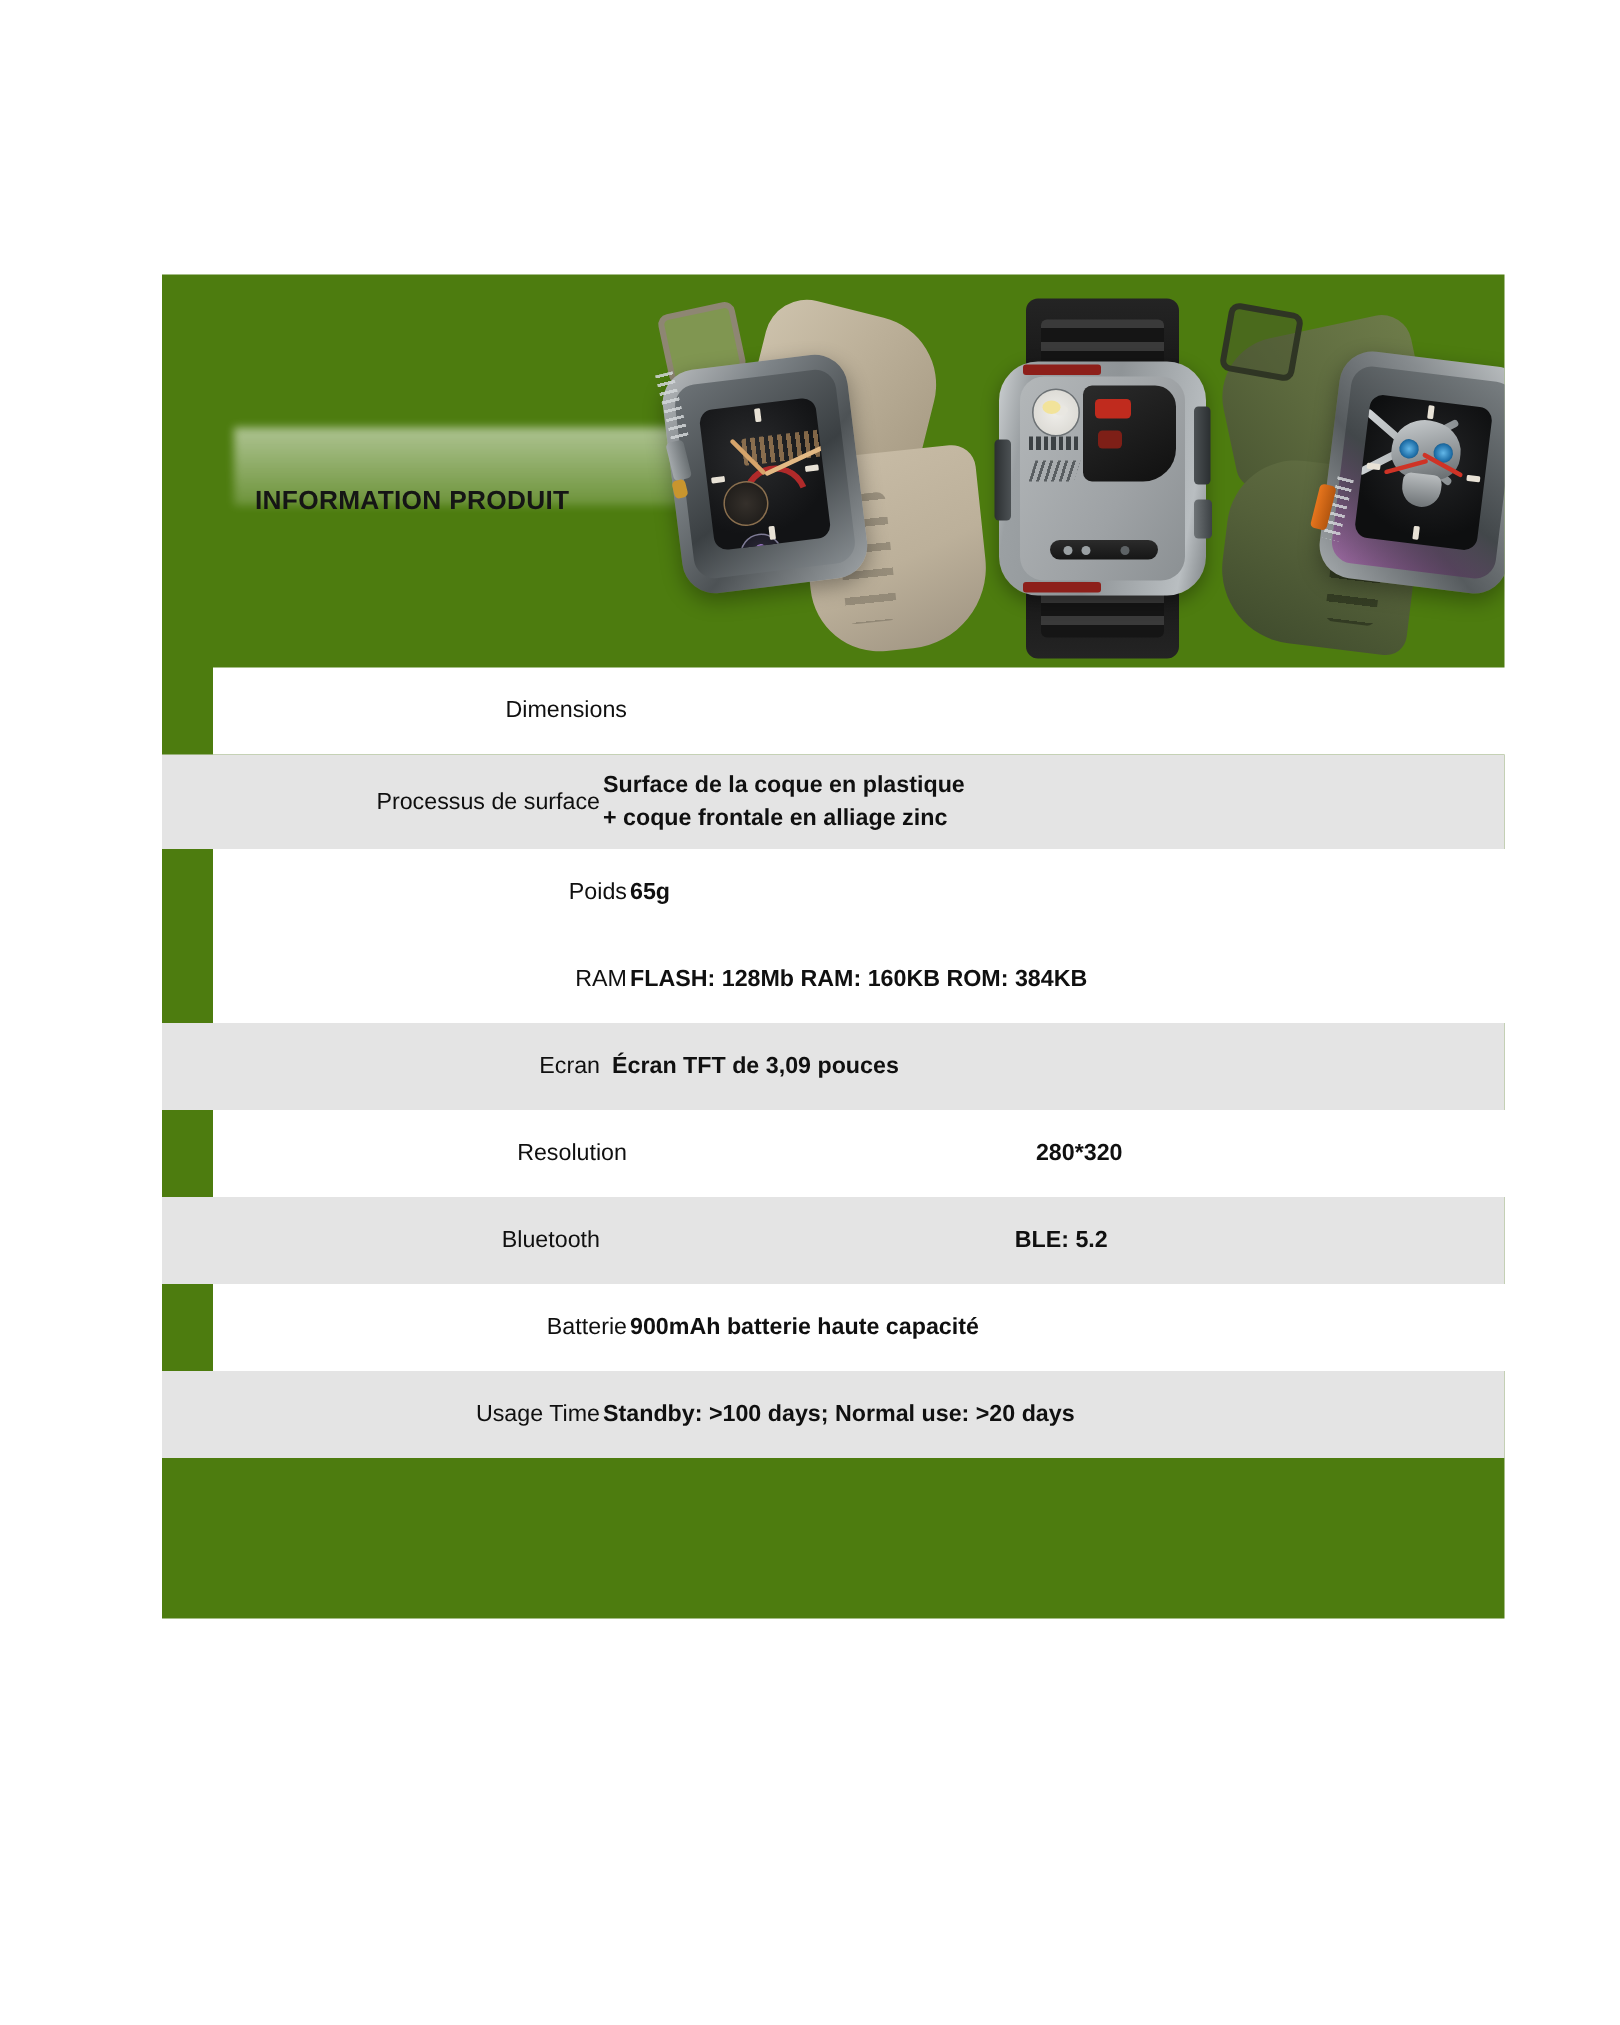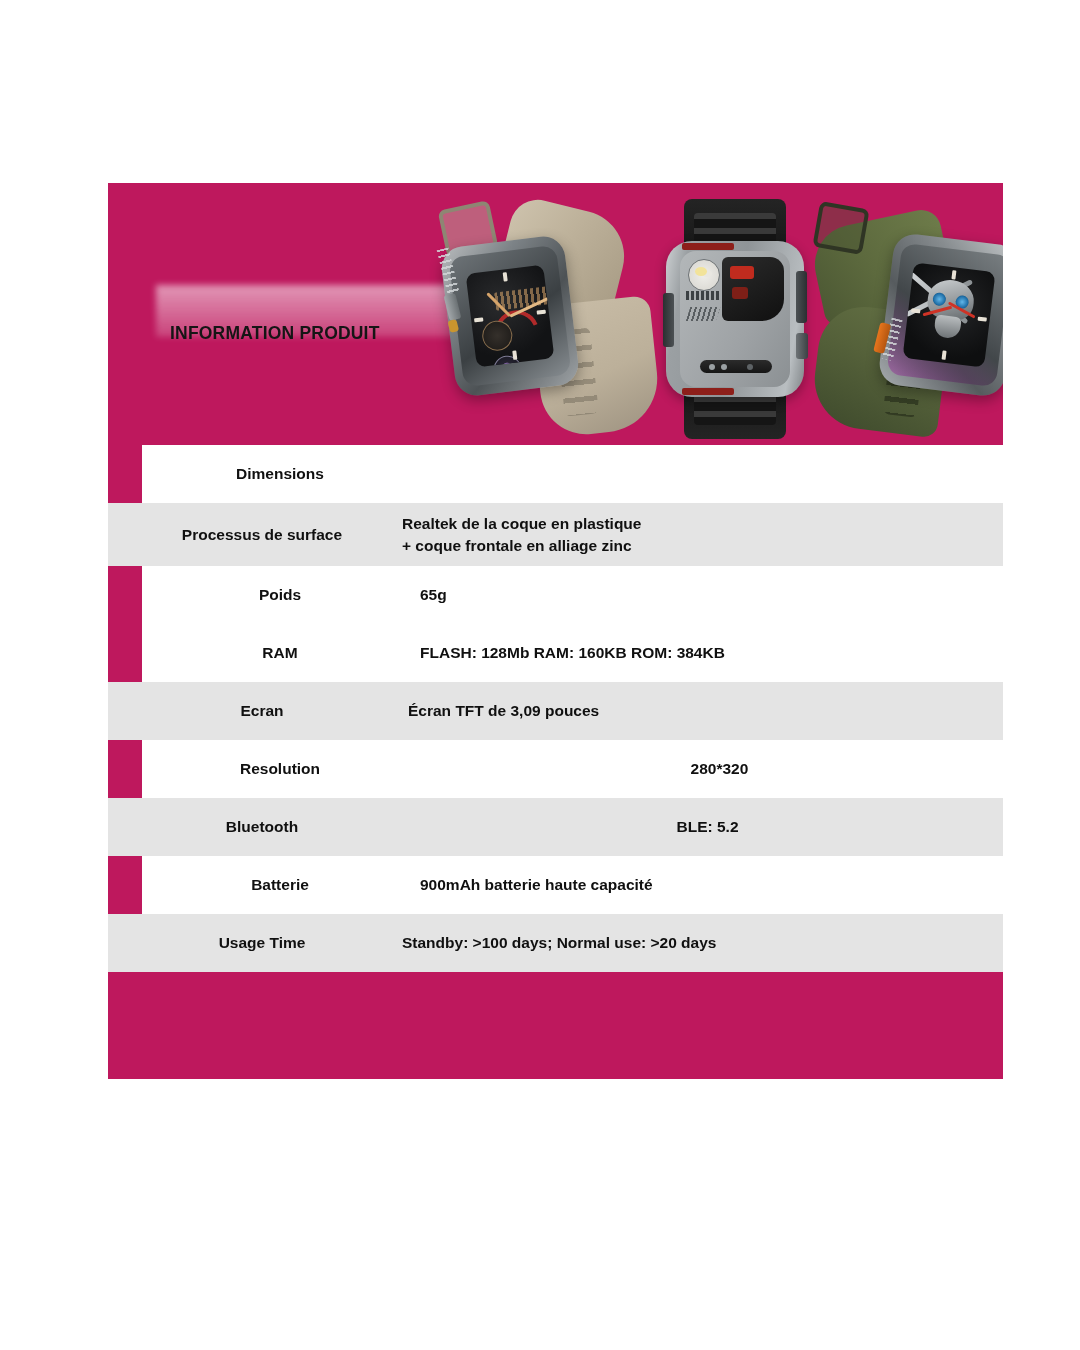--- a/index.html
+++ b/index.html
@@ -15,21 +15,21 @@
     overflow: hidden;
   }
 
   
   #panel {
     position: absolute;
     left: 108px;
     top: 183px;
     width: 895px;
     height: 896px;
-    background: #be185d;
+    background: #4d7c0f;
   }
 
   
   #hero {
     position: absolute;
     left: 0;
     top: 0;
     width: 895px;
     height: 262px;
     overflow: hidden;
@@ -365,23 +365,23 @@
     align-items: center;
     width: 867px;
     box-sizing: border-box;
   }
   .spec-row.odd  { background: #ffffff; }
   .spec-row.even { background: #e4e4e4; width: 895px; margin-left: -34px; padding-left: 16px; }
   .spec-label {
     width: 276px;
     flex: 0 0 276px;
     font-size: 15.5px;
-    font-weight: bold;
+    font-weight: normal;
     color: #101010;
-    text-align: center;
+    text-align: right;
     line-height: 1.25;
   }
   .spec-value {
     flex: 1 1 auto;
     font-size: 15.5px;
     font-weight: bold;
     color: #101010;
     line-height: 1.42;
     padding-left: 2px;
   }
@@ -484,21 +484,21 @@
 
   <div id="spec-table">
 
     <div class="spec-row odd h1">
       <div class="spec-label">Dimensions</div>
     </div>
 
     <div class="spec-row even h2">
       <div class="spec-label">Processus de surface</div>
       <div class="spec-value">
-        <span class="line">Realtek de la coque en plastique</span>
+        <span class="line">Surface de la coque en plastique</span>
         <span class="line">+ coque frontale en alliage zinc</span>
       </div>
     </div>
 
     <div class="spec-row odd h1">
       <div class="spec-label">Poids</div>
       <div class="spec-value">
         <span class="line">65g</span>
       </div>
     </div>

